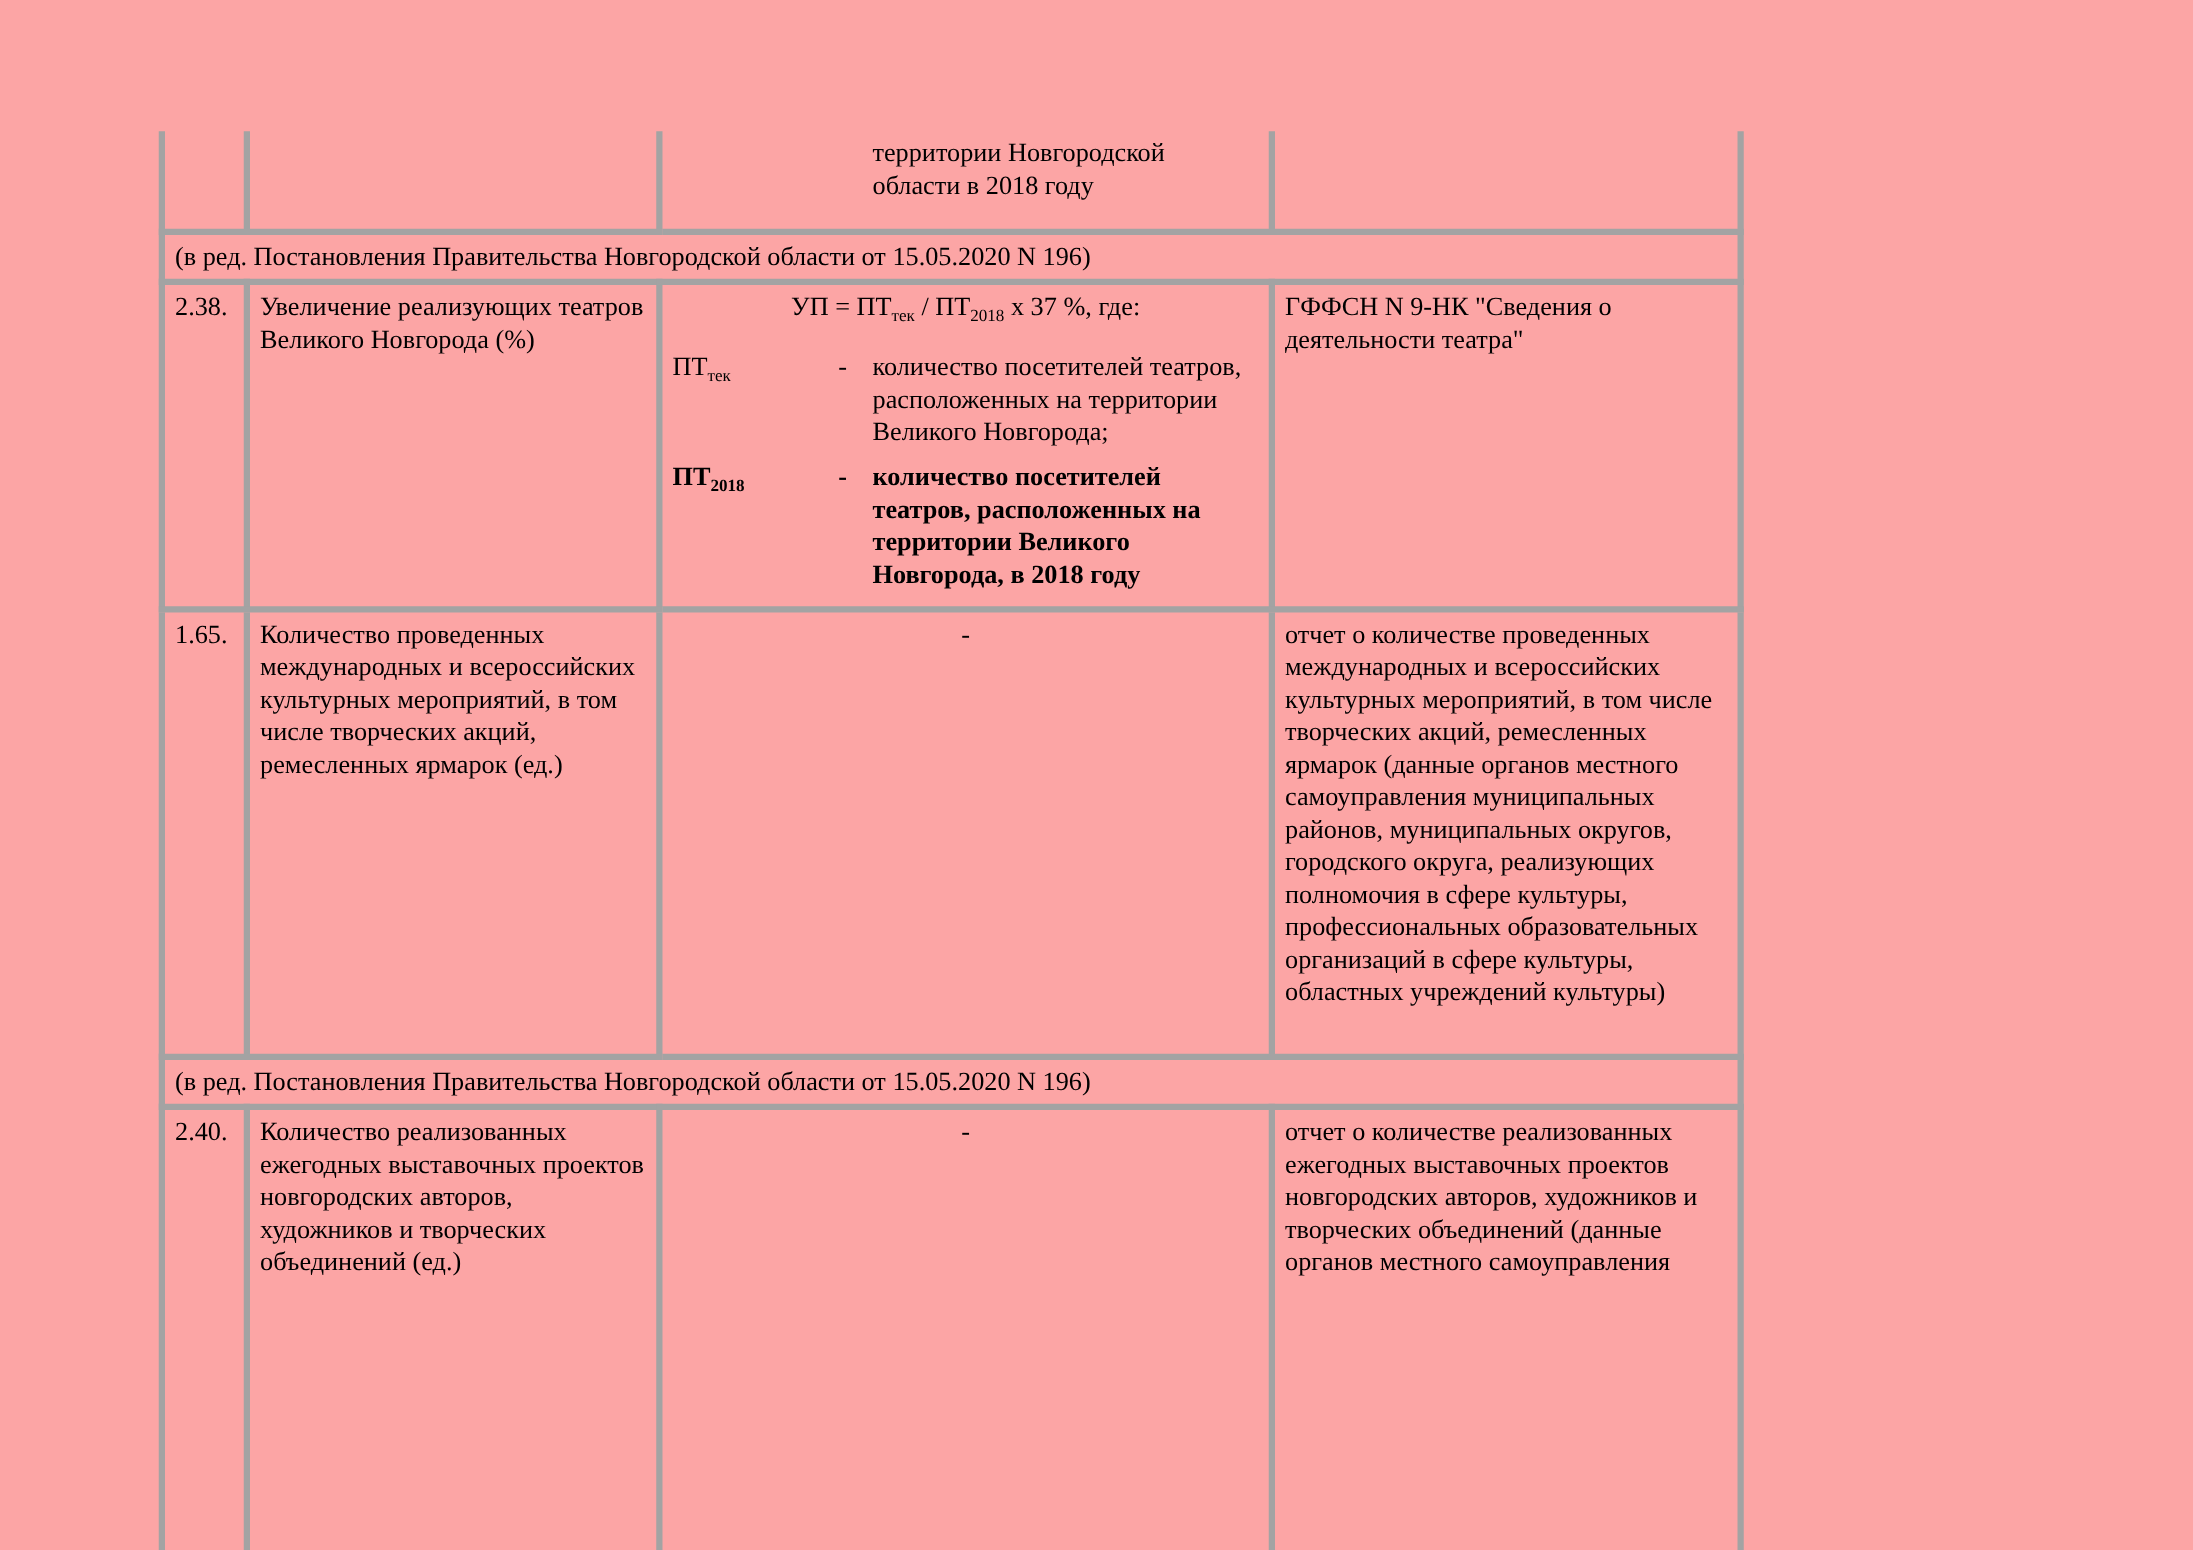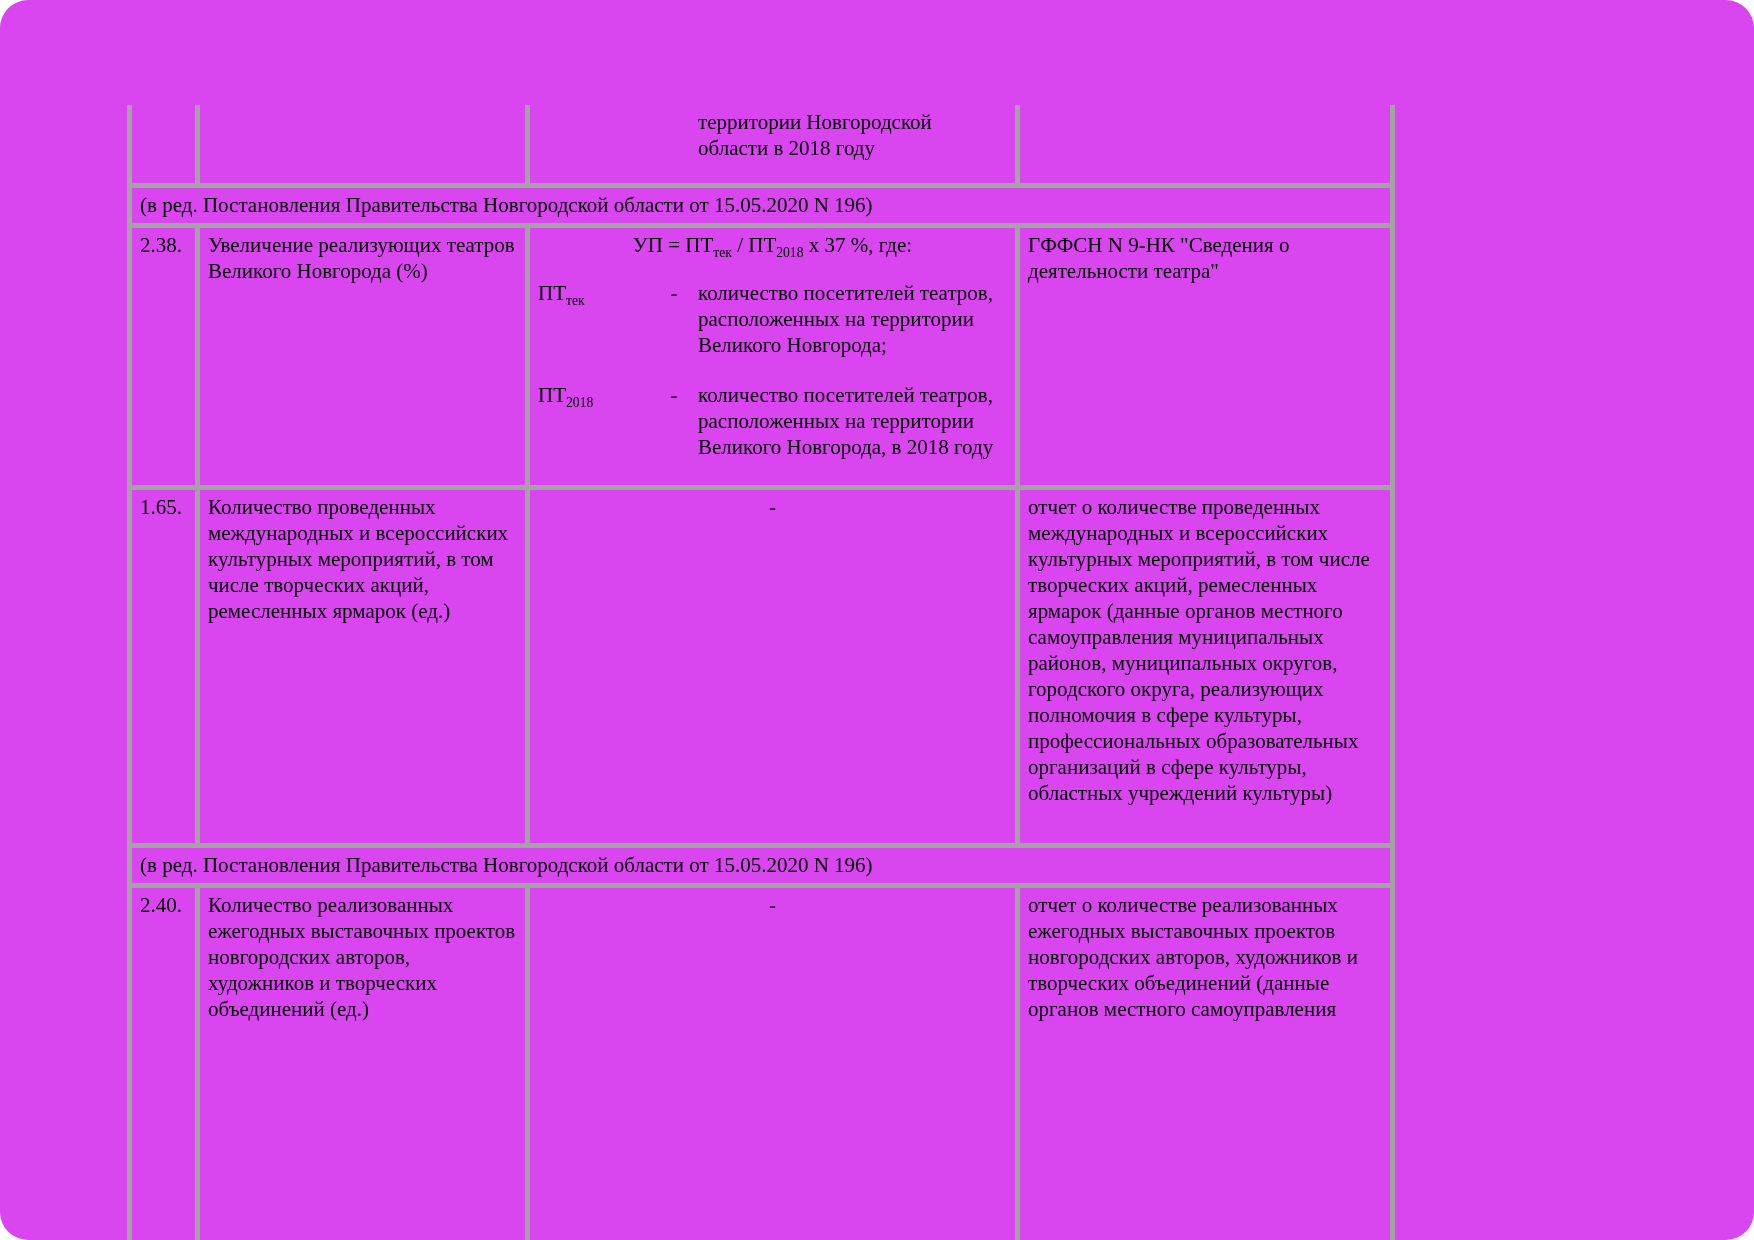--- a/index.html
+++ b/index.html
@@ -1,26 +1,25 @@
 <!DOCTYPE html>
 <html><head>
 <meta charset="utf-8">
 <style>
   html, body { margin: 0; padding: 0; background: #ffffff; }
   .page {
     position: relative;
     width: 1754px;
     height: 1240px;
-    background: #d946ef;
+    background: #fca5a5;
     font-family: "Liberation Serif", "DejaVu Serif", serif;
     font-size: 21px;
     line-height: 26px;
     color: #000000;
     overflow: hidden;
-    border-radius: 28px;
   }
   table.doc {
     position: absolute;
     left: 127px;
     top: 105px;
     width: 1263px;
     border-collapse: collapse;
     table-layout: fixed;
   }
   table.doc td {
@@ -28,21 +27,21 @@
     vertical-align: top;
     padding: 4px 8px;
     overflow: hidden;
   }
   tr.first-row td { border-top: none; }
   tr.last-row td { border-bottom: none; }
   td.amend-cell { vertical-align: middle; padding-top: 2px; padding-bottom: 2px; }
   .cont-def { margin-left: 160px; white-space: pre-line; }
   .f-head { text-align: center; margin-bottom: 22px; }
   .term-row { display: grid; grid-template-columns: 112px 48px 1fr; }
-  .term-row.gap { margin-top: 24px; }
+  .term-row.gap { margin-top: 10px; font-weight: bold; }
   .term-row .dash { text-align: center; }
   td.center { text-align: center; }
   sub { font-size: 0.65em; line-height: 0; }
 </style>
 </head>
 <body>
 
 <div class="page">
   <table class="doc">
     <colgroup>

